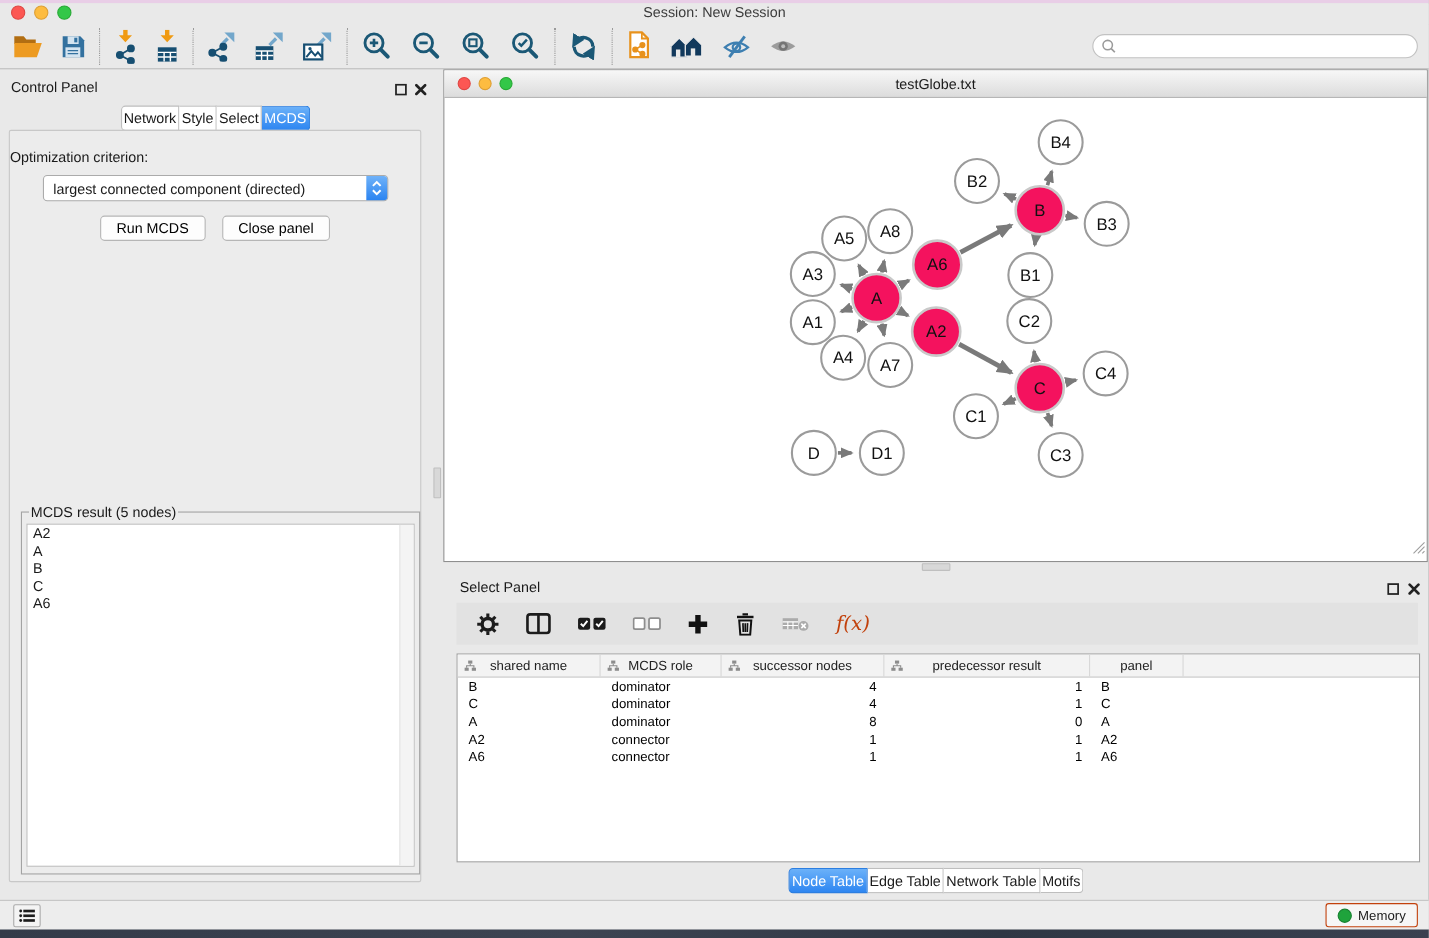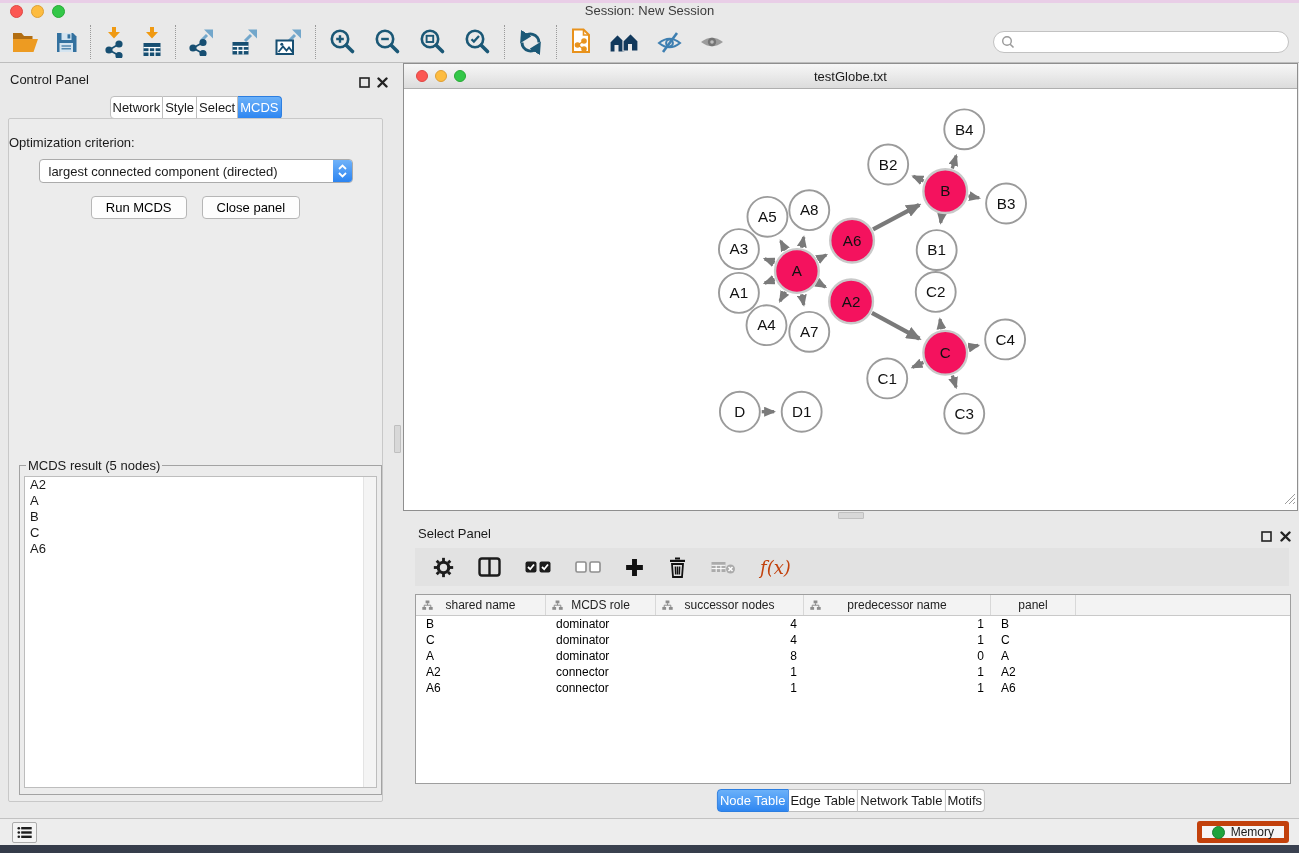--- a/index.html
+++ b/index.html
@@ -96,21 +96,21 @@
   .tp-tabs { position:absolute; top:269px; left:50%; transform:translateX(-50%); display:flex; }
   .fx-label { font-family:"DejaVu Serif",serif; font-style:italic; color:#c2410c; font-size:18px; }
 
   
   .status-bar { position:absolute; left:0; top:818px; width:100%; height:27px;
                 background:#EDEDED; border-top:1px solid #C2C2C2; }
   .list-btn { position:absolute; left:12px; top:3px; width:25px; height:21px;
               background:#F4F4F4; border:1px solid #ABABAB; border-radius:2px;
               display:flex; align-items:center; justify-content:center; }
   .memory-btn { position:absolute; right:10px; top:2px; height:22px; padding:0 10px;
-                background:#F6F6F6; border:5px solid #c2410c; border-radius:3px;
+                background:#F6F6F6; border:1px solid #c2410c; border-radius:3px;
                 display:flex; align-items:center; gap:6px; font-size:12px; }
   .memory-dot { width:13px; height:13px; border-radius:50%; background:#1FA33C; border:1px solid #178231; }
   .bottom-strip { position:absolute; left:0; top:845px; width:100%; height:8px;
                   background:linear-gradient(90deg,#343B49,#3D4452 40%,#2F3744 70%,#3A4150); }
 </style>
 </head>
 <body>
 
 <div id="app">
   <div class="top-accent"></div>
@@ -593,21 +593,21 @@
               </svg></span>
             <span>successor nodes</span>
           </div>
           <div class="th" style="width: 187px;">
             <span class="sort-icon"><svg width="11" height="11" viewBox="0 0 11 11">
                 <rect x="3.6" y="0.5" width="3.8" height="2.8" fill="#8C8C8C"></rect>
                 <rect x="0.3" y="7" width="3.8" height="2.8" fill="#8C8C8C"></rect>
                 <rect x="6.9" y="7" width="3.8" height="2.8" fill="#8C8C8C"></rect>
                 <path d="M5.5 3.3 V5.2 M2.2 7 V5.2 H8.8 V7" stroke="#8C8C8C" fill="none"></path>
               </svg></span>
-            <span>predecessor name</span>
+            <span>predecessor result</span>
           </div>
           <div class="th" style="width: 85px;">
             <span>panel</span>
           </div>
         </div>
       <div>
           <div class="tr">
             <div class="td left" style="width: 130px;">B</div>
             <div class="td left" style="width: 110px;">dominator</div>
             <div class="td right" style="width: 148px;">4</div>

